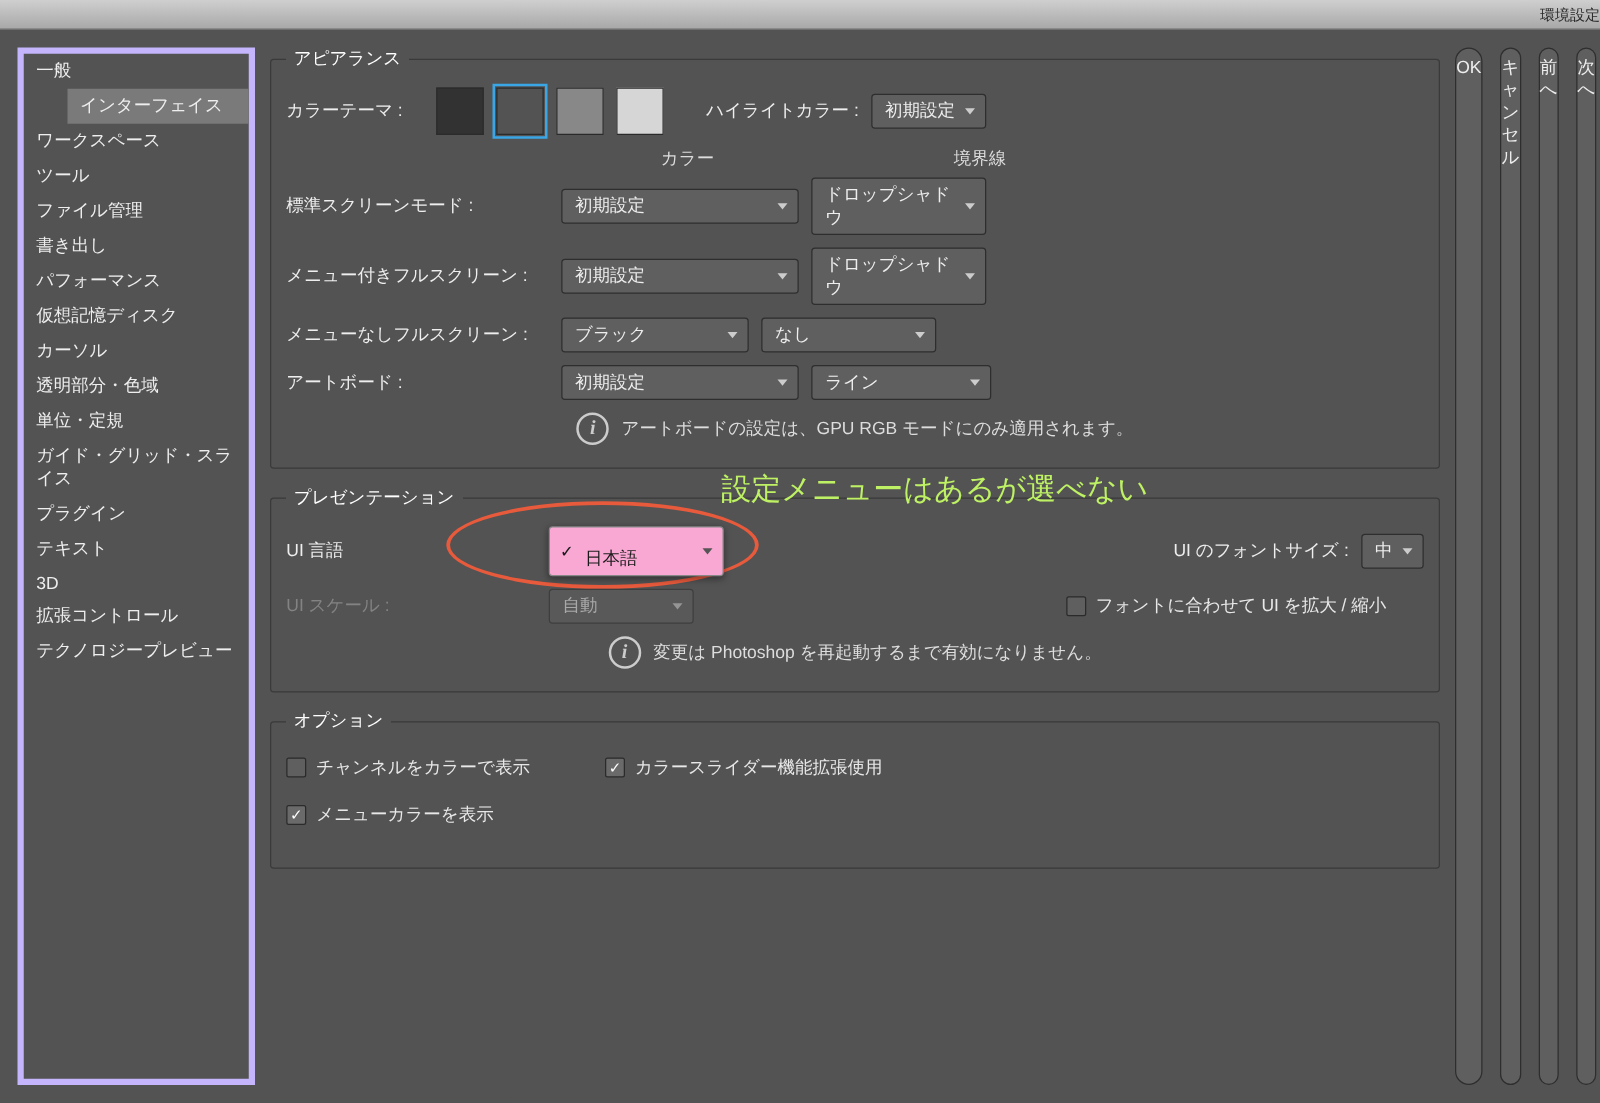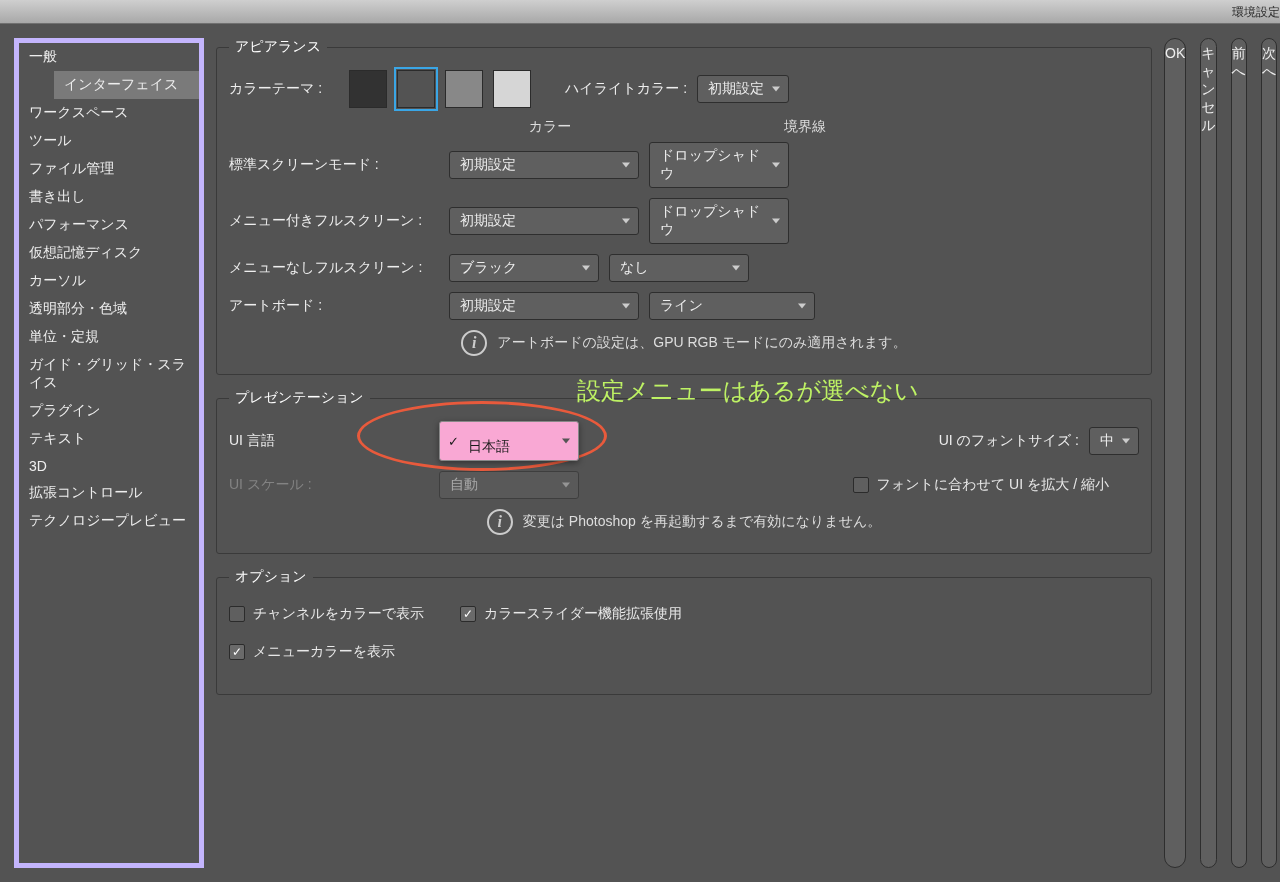--- a/index.html
+++ b/index.html
@@ -18,21 +18,21 @@
 .lbl { color: #eee; font-size: 14px; }
 .lbl.disabled { color: #838383; }
 .select { background: #5f5f5f; border: 1px solid #2e2e2e; border-radius: 3px; padding: 4px 24px 4px 10px; position: relative; color: #eee; font-size: 14px; min-height: 24px; display: inline-flex; align-items:center; }
 .select.disabled { opacity: .55; }
 .select::after { content: ""; position: absolute; right: 8px; top: 50%; width: 0; height: 0; border-left: 4px solid transparent; border-right: 4px solid transparent; border-top: 5px solid #ccc; transform: translateY(-50%); }
 .select-open { background: #f9a8d4; color: #1a1a1a; border: 1px solid #888; border-radius: 3px; padding: 16px 22px 4px 28px; position: relative; box-shadow: 0 2px 6px rgba(0,0,0,.4); font-size: 14px; min-height: 26px; display:inline-flex; align-items:center; }
 .select-open::before { content: "✓"; position: absolute; left: 8px; top: 50%; transform: translateY(-50%); font-size: 13px; }
 .select-open::after { content: ""; position: absolute; right: 8px; top: 50%; width: 0; height: 0; border-left: 4px solid transparent; border-right: 4px solid transparent; border-top: 5px solid #555; transform: translateY(-50%); }
 .swatch { width: 38px; height: 38px; border: 1px solid #2b2b2b; }
 .swatch.sel { outline: 2px solid #3aa6e6; outline-offset: 1px; }
-.headrow { display: flex; margin: 6px 0 6px 226px; gap: 90px; color: #ddd; font-size: 14px; }
+.headrow { display: flex; margin: 6px 0 6px 226px; gap: 69px; color: #ddd; font-size: 14px; }
 .info { display: flex; align-items: center; justify-content: center; gap: 10px; margin-top: 6px; color: #ddd; font-size: 14px; }
 .info-icon { width: 26px; height: 26px; border: 2px solid #ccc; border-radius: 50%; display: flex; align-items: center; justify-content: center; font-style: italic; font-weight: bold; font-family: Georgia, serif; color: #ccc; font-size: 16px; }
 .chk { display: inline-flex; align-items: center; gap: 8px; font-size: 14px; }
 .chkbox { width: 16px; height: 16px; background: #5f5f5f; border: 1px solid #2b2b2b; border-radius: 2px; display: inline-flex; align-items: center; justify-content: center; }
 .chkbox.checked { background: #6a6a6a; }
 .chkbox.checked::after { content: "✓"; font-size: 12px; color: #fff; }
 .annot { position: absolute; color: #bef264; font-size: 24px; white-space: nowrap; pointer-events: none; }
 .annot-oval { position: absolute; border: 3px solid #e85a3c; border-radius: 50%; pointer-events: none; }
 </style>
 </head>
@@ -97,21 +97,21 @@
             <span class="select" style="width: 140px;">ドロップシャドウ</span>
           </div>
           <div class="row">
             <span class="lbl" style="width: 210px;">メニューなしフルスクリーン :</span>
             <span class="select" style="width: 150px;">ブラック</span>
             <span class="select" style="width: 140px;">なし</span>
           </div>
           <div class="row">
             <span class="lbl" style="width: 210px;">アートボード :</span>
             <span class="select" style="width: 190px;">初期設定</span>
-            <span class="select" style="width: 166px;">ライン</span>
+            <span class="select" style="width: 144px;">ライン</span>
           </div>
         </div>
 
       <div class="info">
         <span class="info-icon">i</span>
         <span>アートボードの設定は、GPU RGB モードにのみ適用されます。</span>
       </div>
     </fieldset>
 
     <fieldset style="position:relative">
@@ -123,38 +123,38 @@
       <div class="row">
         <span class="lbl" style="width:200px">UI 言語</span>
         <span class="select-open" style="width:140px">日本語</span>
         <div style="flex:1"></div>
         <span class="lbl">UI のフォントサイズ :</span>
         <span class="select" style="width:50px">中</span>
       </div>
 
       <div class="row">
         <span class="lbl disabled" style="width:200px">UI スケール :</span>
-        <span class="select disabled" style="width:140px">自動</span>
+        <span class="select disabled" style="width:116px">自動</span>
         <div style="flex:1"></div>
         <label class="chk">
           <span class="chkbox"></span>
           <span>フォントに合わせて UI を拡大 / 縮小</span>
         </label>
         <div style="width:20px"></div>
       </div>
 
       <div class="info">
         <span class="info-icon">i</span>
         <span>変更は Photoshop を再起動するまで有効になりません。</span>
       </div>
     </fieldset>
 
     <fieldset>
       <legend>オプション</legend>
-      <div class="row" style="gap:36px">
+      <div class="row" style="gap:60px">
         <label class="chk">
           <span class="chkbox"></span>
           <span>チャンネルをカラーで表示</span>
         </label>
         <label class="chk">
           <span class="chkbox checked"></span>
           <span>カラースライダー機能拡張使用</span>
         </label>
       </div>
       <div class="row">

